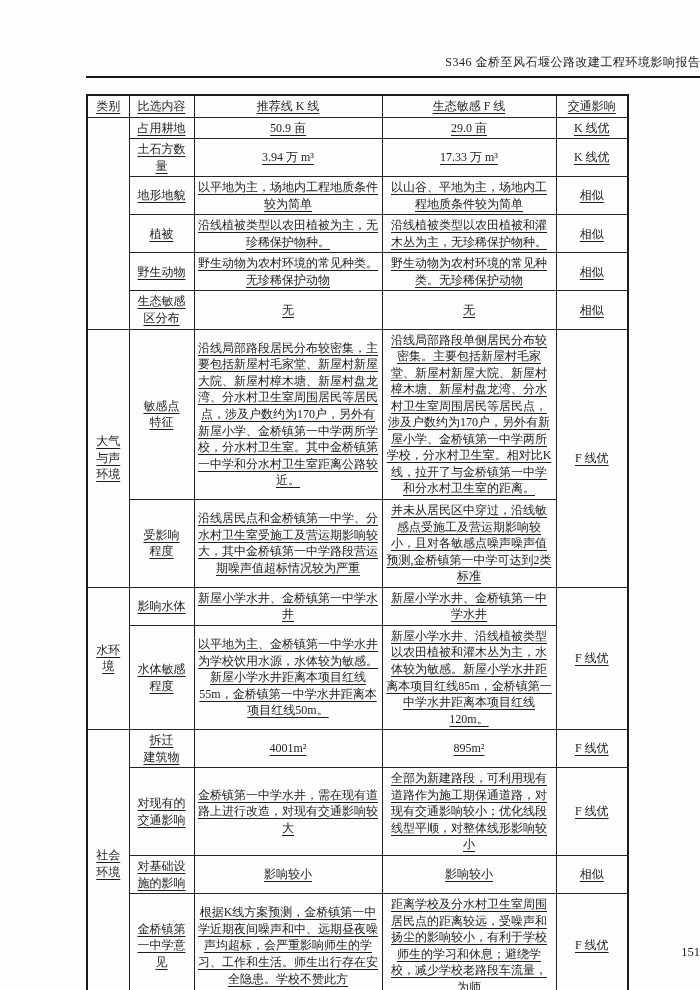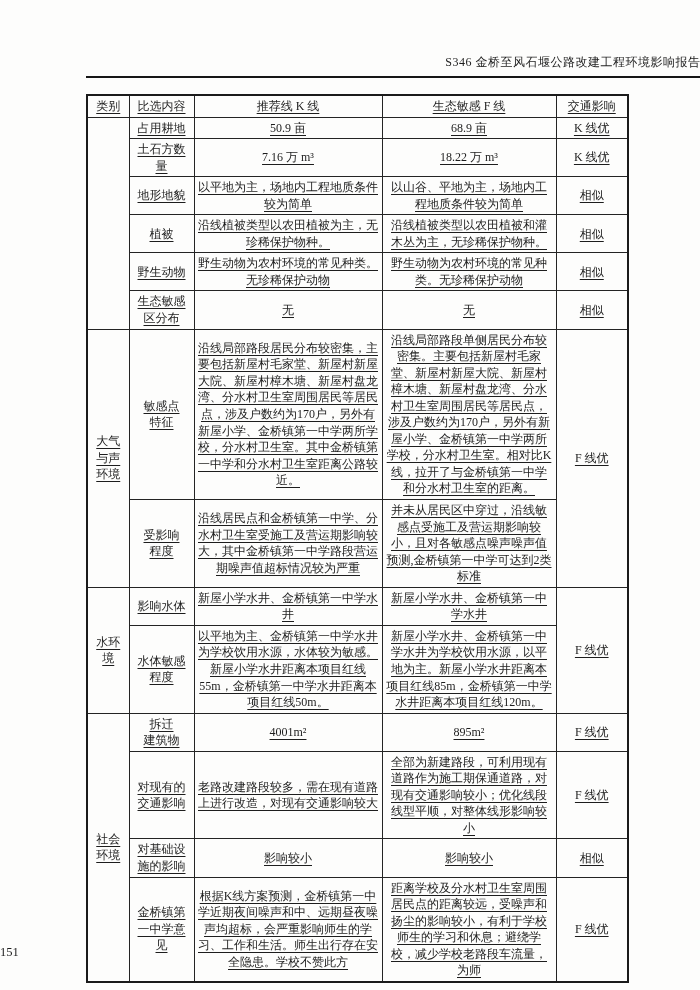--- a/index.html
+++ b/index.html
@@ -22,21 +22,21 @@
     border:1.5px solid #242424;
     padding:2px 3px;
     text-align:center;vertical-align:middle;
     font-size:12px;font-weight:normal;line-height:1.38;
     overflow:hidden;
   }
   .u{text-decoration:underline;text-decoration-thickness:1px;text-underline-offset:2.5px;}
   .pre{white-space:pre-line;}
   .page-number{
     position:absolute;left:0;top:945px;width:700px;
-    text-align:left;font-size:12.5px;
+    text-align:right;font-size:12.5px;
   }
 </style>
 </head>
 <body>
 
 <div class="content">
 
   <div class="doc-title">S346 金桥至风石堰公路改建工程环境影响报告书</div>
   <div class="header-rule"></div>
 
@@ -54,28 +54,28 @@
         <th><span class="u">比选内容</span></th>
         <th><span class="u">推荐线 K 线</span></th>
         <th><span class="u">生态敏感 F 线</span></th>
         <th><span class="u">交通影响</span></th>
       </tr>
 
       <tr>
         <td rowspan="6"><span class="u pre"></span></td>
         <td><span class="u pre">占用耕地</span></td>
         <td><span class="u">50.9 亩</span></td>
-        <td><span class="u">68.9 亩</span></td>
+        <td><span class="u">29.0 亩</span></td>
         <td><span class="u">K 线优</span></td>
       </tr>
       <tr>
         <td><span class="u pre">土石方数
 量</span></td>
-        <td><span class="u">7.16 万 m³</span></td>
-        <td><span class="u">18.22 万 m³</span></td>
+        <td><span class="u">3.94 万 m³</span></td>
+        <td><span class="u">17.33 万 m³</span></td>
         <td><span class="u">K 线优</span></td>
       </tr>
       <tr>
         <td><span class="u pre">地形地貌</span></td>
         <td><span class="u">以平地为主，场地内工程地质条件较为简单</span></td>
         <td><span class="u">以山谷、平地为主，场地内工程地质条件较为简单</span></td>
         <td><span class="u">相似</span></td>
       </tr>
       <tr>
         <td><span class="u pre">植被</span></td>
@@ -119,36 +119,36 @@
 境</span></td>
         <td><span class="u pre">影响水体</span></td>
         <td><span class="u">新屋小学水井、金桥镇第一中学水井</span></td>
         <td><span class="u">新屋小学水井、金桥镇第一中学水井</span></td>
         <td rowspan="2"><span class="u">F 线优</span></td>
       </tr>
       <tr>
         <td><span class="u pre">水体敏感
 程度</span></td>
         <td><span class="u">以平地为主、金桥镇第一中学水井为学校饮用水源，水体较为敏感。新屋小学水井距离本项目红线55m，金桥镇第一中学水井距离本项目红线50m。</span></td>
-        <td><span class="u">新屋小学水井、金桥镇第一中学水井为学校饮用水源，以平地为主。新屋小学水井距离本项目红线85m，金桥镇第一中学水井距离本项目红线120m。</span></td>
+        <td><span class="u">新屋小学水井、沿线植被类型以农田植被和灌木丛为主，水体较为敏感。新屋小学水井距离本项目红线85m，金桥镇第一中学水井距离本项目红线120m。</span></td>
       </tr>
 
       <tr>
         <td rowspan="4"><span class="u pre">社会
 环境</span></td>
         <td><span class="u pre">拆迁
 建筑物</span></td>
         <td><span class="u">4001m²</span></td>
         <td><span class="u">895m²</span></td>
         <td><span class="u">F 线优</span></td>
       </tr>
       <tr>
         <td><span class="u pre">对现有的
 交通影响</span></td>
-        <td><span class="u">老路改建路段较多，需在现有道路上进行改造，对现有交通影响较大</span></td>
+        <td><span class="u">金桥镇第一中学水井，需在现有道路上进行改造，对现有交通影响较大</span></td>
         <td><span class="u">全部为新建路段，可利用现有道路作为施工期保通道路，对现有交通影响较小；优化线段线型平顺，对整体线形影响较小</span></td>
         <td><span class="u">F 线优</span></td>
       </tr>
       <tr>
         <td><span class="u pre">对基础设
 施的影响</span></td>
         <td><span class="u">影响较小</span></td>
         <td><span class="u">影响较小</span></td>
         <td><span class="u">相似</span></td>
       </tr>

